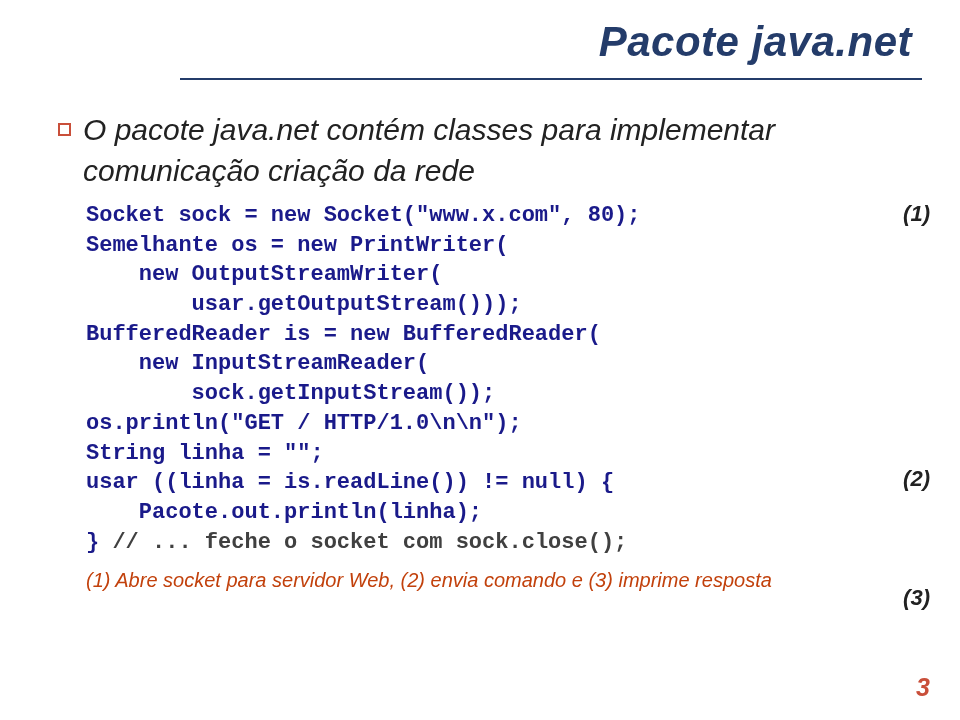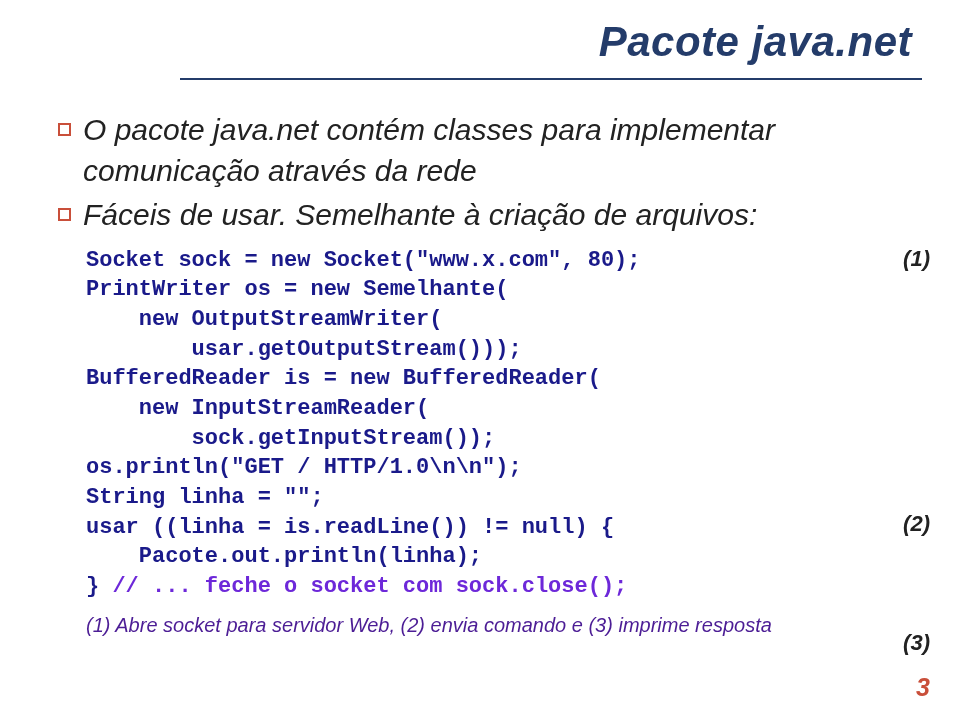--- a/index.html
+++ b/index.html
@@ -72,37 +72,37 @@
     margin-left: 28px;
   }
   pre.code {
     font-family: "Courier New", Courier, monospace;
     font-size: 22px;
     font-weight: bold;
     line-height: 1.35;
     color: #1a1a8a;
     white-space: pre;
   }
-  pre.code .c-green { color: #6d28d9; }
+  pre.code .c-green { color: #404040; }
   .note {
     position: absolute;
     font-size: 22px;
     font-style: italic;
     font-weight: 600;
     color: #222;
   }
   .note1 { top: 0px; right: -18px; }
   .note2 { top: 265px; right: -18px; }
   .note3 { top: 384px; right: -18px; }
   .footline {
     margin-top: 12px;
     margin-left: 28px;
     font-size: 20px;
     font-style: italic;
-    color: #4c1d95;
+    color: #c2410c;
   }
   .pagenum {
     position: absolute;
     bottom: 18px;
     right: 30px;
     font-size: 25px;
     font-style: italic;
     font-weight: 600;
     color: #c94f3a;
   }
@@ -114,30 +114,26 @@
 
   <div class="title-area">
     <h1>Pacote java.net</h1>
   </div>
   <div class="title-rule"></div>
 
   <div class="content">
 
     <div class="bullet">
       <span class="sq"></span>
-      <span class="txt">O pacote java.net contém classes para implementar comunicação através da rede</span>
-    </div>
-    <div class="bullet">
-      <span class="sq"></span>
-      <span class="txt">Fáceis de usar. Semelhante à criação de arquivos:</span>
+      <span class="txt">O pacote java.net contém classes para implementar comunicação criação da rede</span>
     </div>
 
     <div class="code-wrap">
       <pre class="code"><span>Socket sock = new Socket("www.x.com", 80);</span>
-<span>PrintWriter os = new Semelhante(</span>
+<span>Semelhante os = new PrintWriter(</span>
 <span>    new OutputStreamWriter(</span>
 <span>        usar.getOutputStream()));</span>
 <span>BufferedReader is = new BufferedReader(</span>
 <span>    new InputStreamReader(</span>
 <span>        sock.getInputStream());</span>
 <span>os.println("GET / HTTP/1.0\n\n");</span>
 <span>String linha = "";</span>
 <span>usar ((linha = is.readLine()) != null) {</span>
 <span>    Pacote.out.println(linha);</span>
 <span>} </span><span class="c-green">// ... feche o socket com sock.close();</span></pre>

